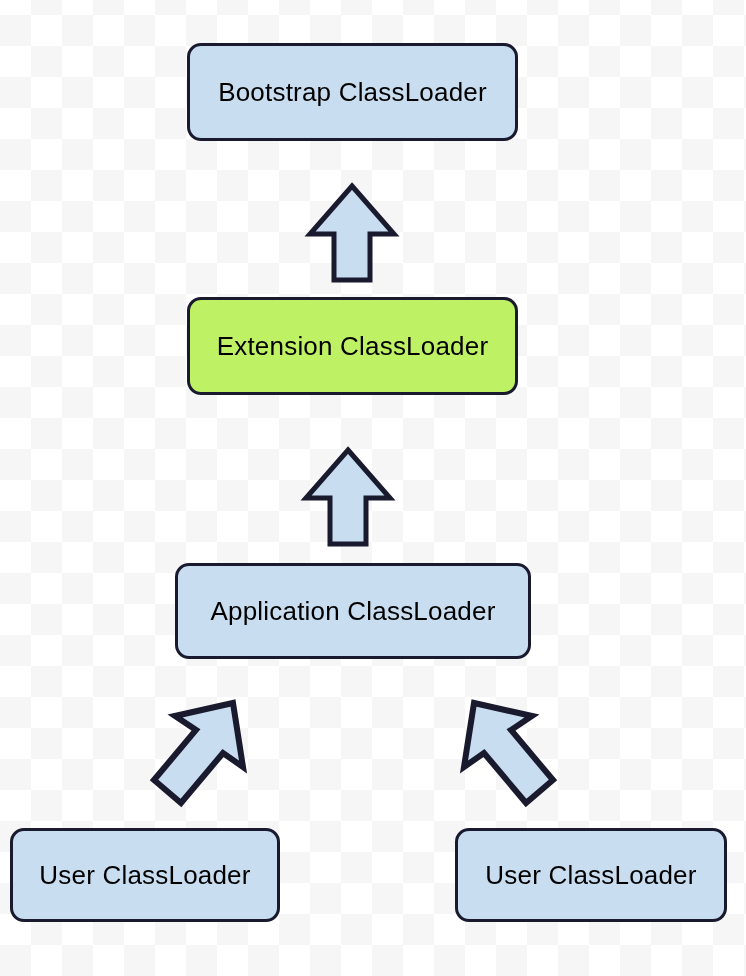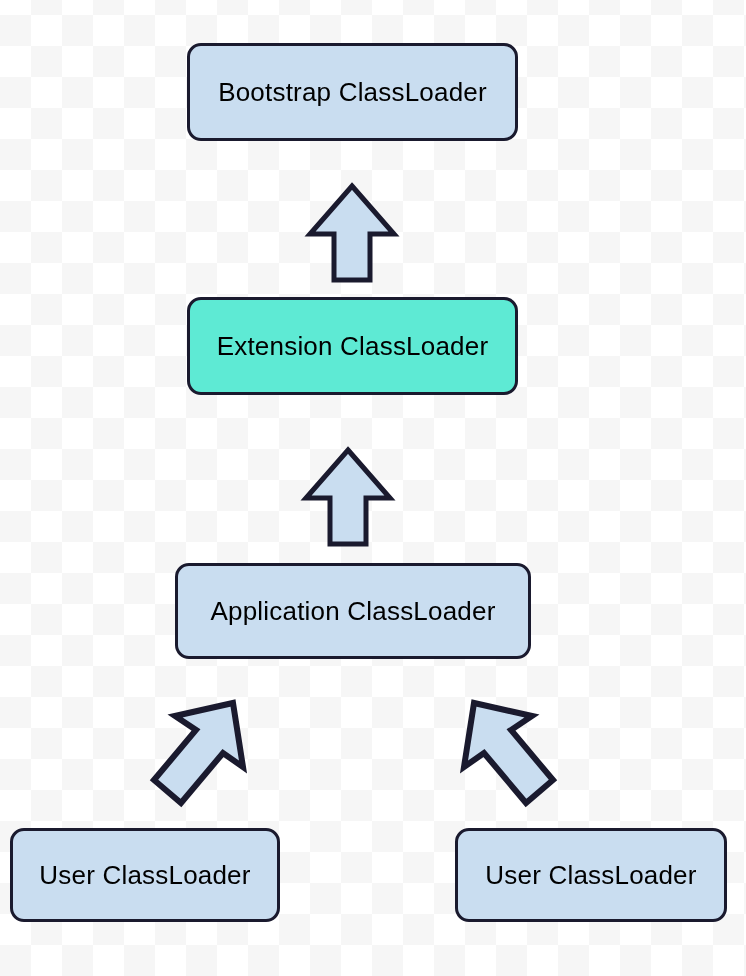--- a/index.html
+++ b/index.html
@@ -56,21 +56,21 @@
   <div class="node" id="node-bootstrap" style="left: 187px; top: 43px; width: 331px; height: 98px; font-size: 26px; background: rgb(201, 221, 240); border: 3px solid rgb(26, 26, 46); color: rgb(0, 0, 0);">
     <span class="node-label">Bootstrap ClassLoader</span>
   </div>
 
   <div class="arrow" id="arrow-ext-boot" style="left: 307px; top: 183px;">
     <svg width="90" height="100" viewBox="0 0 90 100">
       <polygon points="45,3 87,51 63,51 63,97 27,97 27,51 3,51" fill="#c9ddf0" stroke="#1a1a2e" stroke-width="5" stroke-linejoin="miter"></polygon>
     </svg>
   </div>
 
-  <div class="node" id="node-extension" style="left: 187px; top: 297px; width: 331px; height: 98px; font-size: 26px; background: #5eead4; border: 3px solid rgb(26, 26, 46); color: rgb(0, 0, 0);">
+  <div class="node" id="node-extension" style="left: 187px; top: 297px; width: 331px; height: 98px; font-size: 26px; background: #bef264; border: 3px solid rgb(26, 26, 46); color: rgb(0, 0, 0);">
     <span class="node-label">Extension ClassLoader</span>
   </div>
 
   <div class="arrow" id="arrow-app-ext" style="left: 303px; top: 447px;">
     <svg width="90" height="100" viewBox="0 0 90 100">
       <polygon points="45,3 87,51 63,51 63,97 27,97 27,51 3,51" fill="#c9ddf0" stroke="#1a1a2e" stroke-width="5" stroke-linejoin="miter"></polygon>
     </svg>
   </div>
 
   <div class="node" id="node-application" style="left: 175px; top: 563px; width: 356px; height: 96px; font-size: 26px; background: rgb(201, 221, 240); border: 3px solid rgb(26, 26, 46); color: #000000;">

